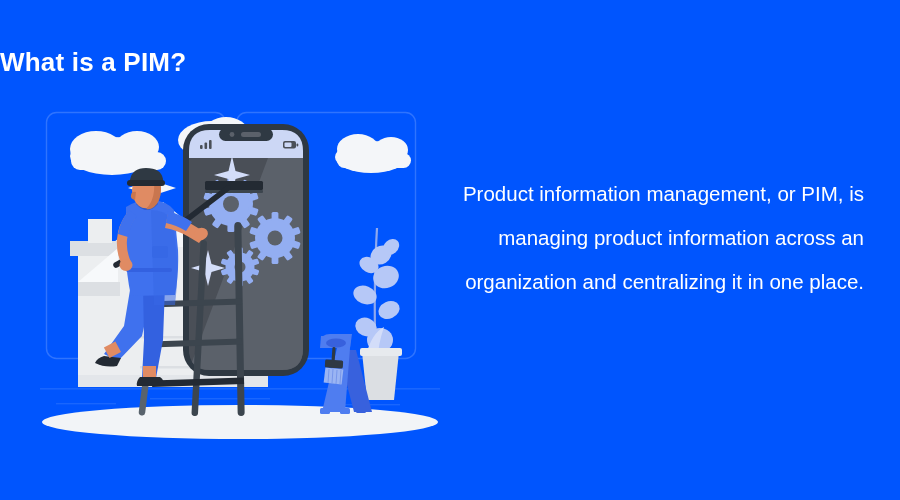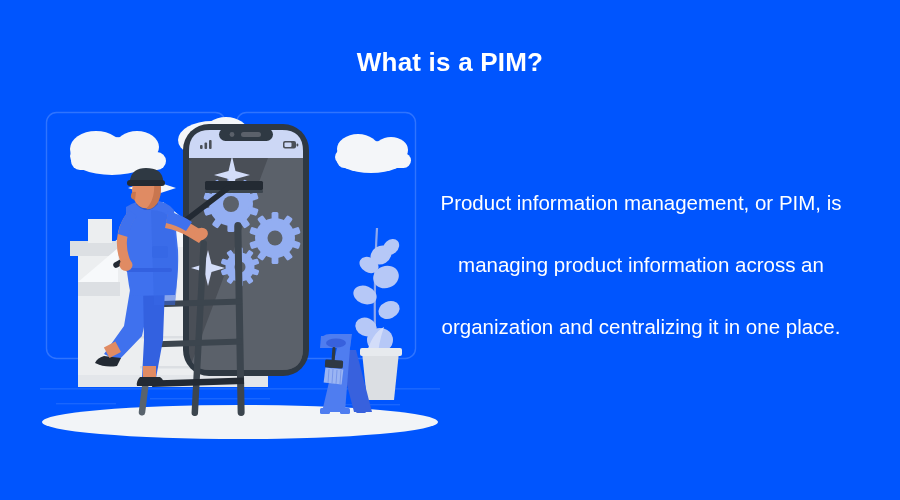--- a/index.html
+++ b/index.html
@@ -19,37 +19,37 @@
     background: #0055fe;
     overflow: hidden;
   }
 
   
   #title {
     position: absolute;
     left: 0;
     top: 47px;
     width: 900px;
-    text-align: center;
+    text-align: left;
     color: #ffffff;
     font-size: 26px;
     font-weight: bold;
     letter-spacing: 0.2px;
   }
 
   
   #body-text {
     position: absolute;
     left: 418px;
     top: 172px;
     width: 446px;
-    text-align: center;
+    text-align: right;
     color: #ffffff;
     font-size: 20.5px;
-    line-height: 62px;
+    line-height: 44px;
     font-weight: normal;
   }
 
   
   #illustration {
     position: absolute;
     left: 0;
     top: 0;
     width: 440px;
     height: 500px;

